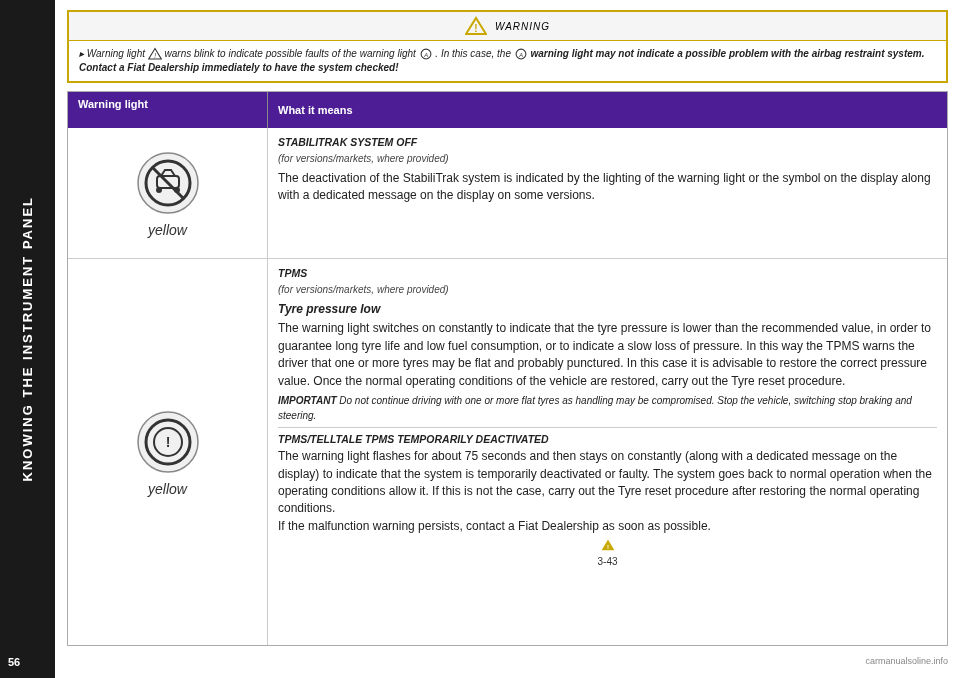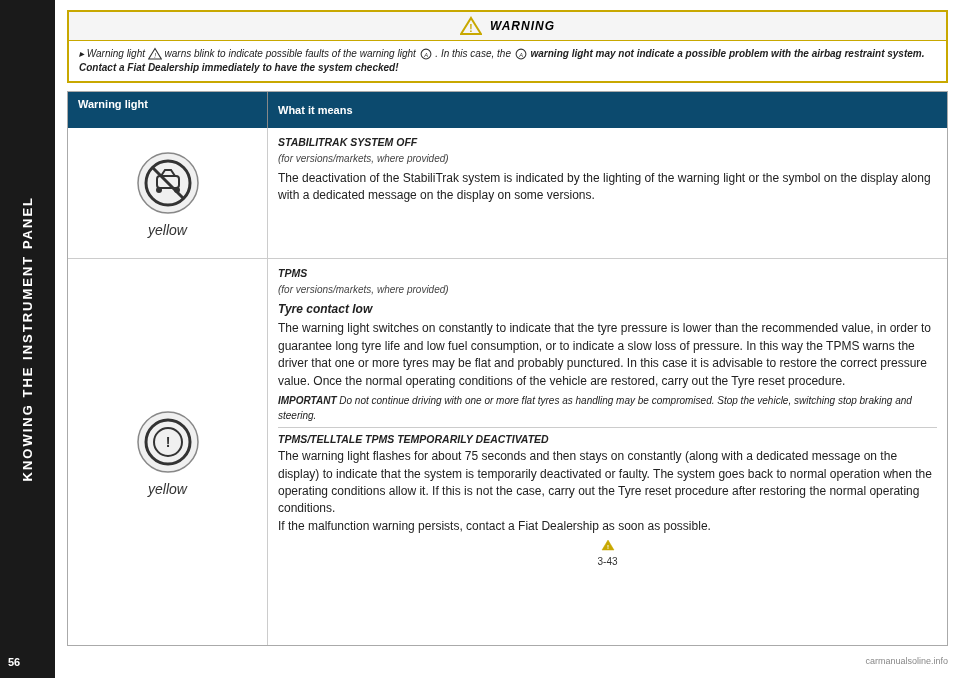--- a/index.html
+++ b/index.html
@@ -57,22 +57,22 @@
       justify-content: center;
       padding: 4px 8px;
       gap: 8px;
     }
     .warning-icon-triangle {
       width: 22px;
       height: 20px;
       flex-shrink: 0;
     }
     .warning-title {
-      font-size: 12px;
-      font-weight: bold;
+      font-size: 10px;
+      font-weight: normal;
       letter-spacing: 1px;
       font-style: italic;
     }
     .warning-body {
       padding: 6px 10px;
       font-size: 10px;
       font-style: italic;
       line-height: 1.4;
       color: #222;
     }
@@ -83,21 +83,21 @@
     
     .content-table {
       border: 1px solid #aaa;
       flex: 1;
       display: flex;
       flex-direction: column;
       overflow: hidden;
     }
     .table-header {
       display: flex;
-      background: #0c4a6e;
+      background: #4c1d95;
       color: #fff;
       font-weight: bold;
       font-size: 11px;
     }
     .col-light {
       width: 200px;
       flex-shrink: 0;
       padding: 6px 10px;
       border-right: 1px solid #888;
     }
@@ -292,21 +292,21 @@
             <circle cx="35" cy="35" r="22" fill="none" stroke="#333" stroke-width="3"></circle>
             <circle cx="35" cy="35" r="14" fill="none" stroke="#333" stroke-width="2"></circle>
 
             <text x="35" y="40" text-anchor="middle" font-size="14" font-weight="bold" fill="#333">!</text>
           </svg>
           <span class="icon-label">yellow</span>
         </div>
         <div class="cell-meaning">
           <div class="meaning-title">TPMS</div>
           <div class="meaning-subtitle">(for versions/markets, where provided)</div>
-          <div class="meaning-text" style="font-style:italic; font-weight:bold; margin-bottom:2px;">Tyre contact low</div>
+          <div class="meaning-text" style="font-style:italic; font-weight:bold; margin-bottom:2px;">Tyre pressure low</div>
           <div class="meaning-text">The warning light switches on constantly to indicate that the tyre pressure is lower than the recommended value, in order to guarantee long tyre life and low fuel consumption, or to indicate a slow loss of pressure. In this way the TPMS warns the driver that one or more tyres may be flat and probably punctured. In this case it is advisable to restore the correct pressure value. Once the normal operating conditions of the vehicle are restored, carry out the Tyre reset procedure.</div>
           <div class="meaning-important"><span class="meaning-bold">IMPORTANT</span> Do not continue driving with one or more flat tyres as handling may be compromised. Stop the vehicle, switching stop braking and steering.</div>
           <div class="meaning-section">
             <div class="meaning-title">TPMS/telltale TPMS temporarily deactivated</div>
             <div class="meaning-text">The warning light flashes for about 75 seconds and then stays on constantly (along with a dedicated message on the display) to indicate that the system is temporarily deactivated or faulty. The system goes back to normal operation when the operating conditions allow it. If this is not the case, carry out the Tyre reset procedure after restoring the normal operating conditions.<br>If the malfunction warning persists, contact a Fiat Dealership as soon as possible.</div>
             <div class="small-warning-row">
               <svg class="small-triangle" viewBox="0 0 14 12">
                 <polygon points="7,1 13,11 1,11" fill="#c8a800" stroke="#c8a800" stroke-width="0.5"></polygon>
                 <text x="7" y="10" text-anchor="middle" font-size="6" font-weight="bold" fill="#fff">!</text>
               </svg>

